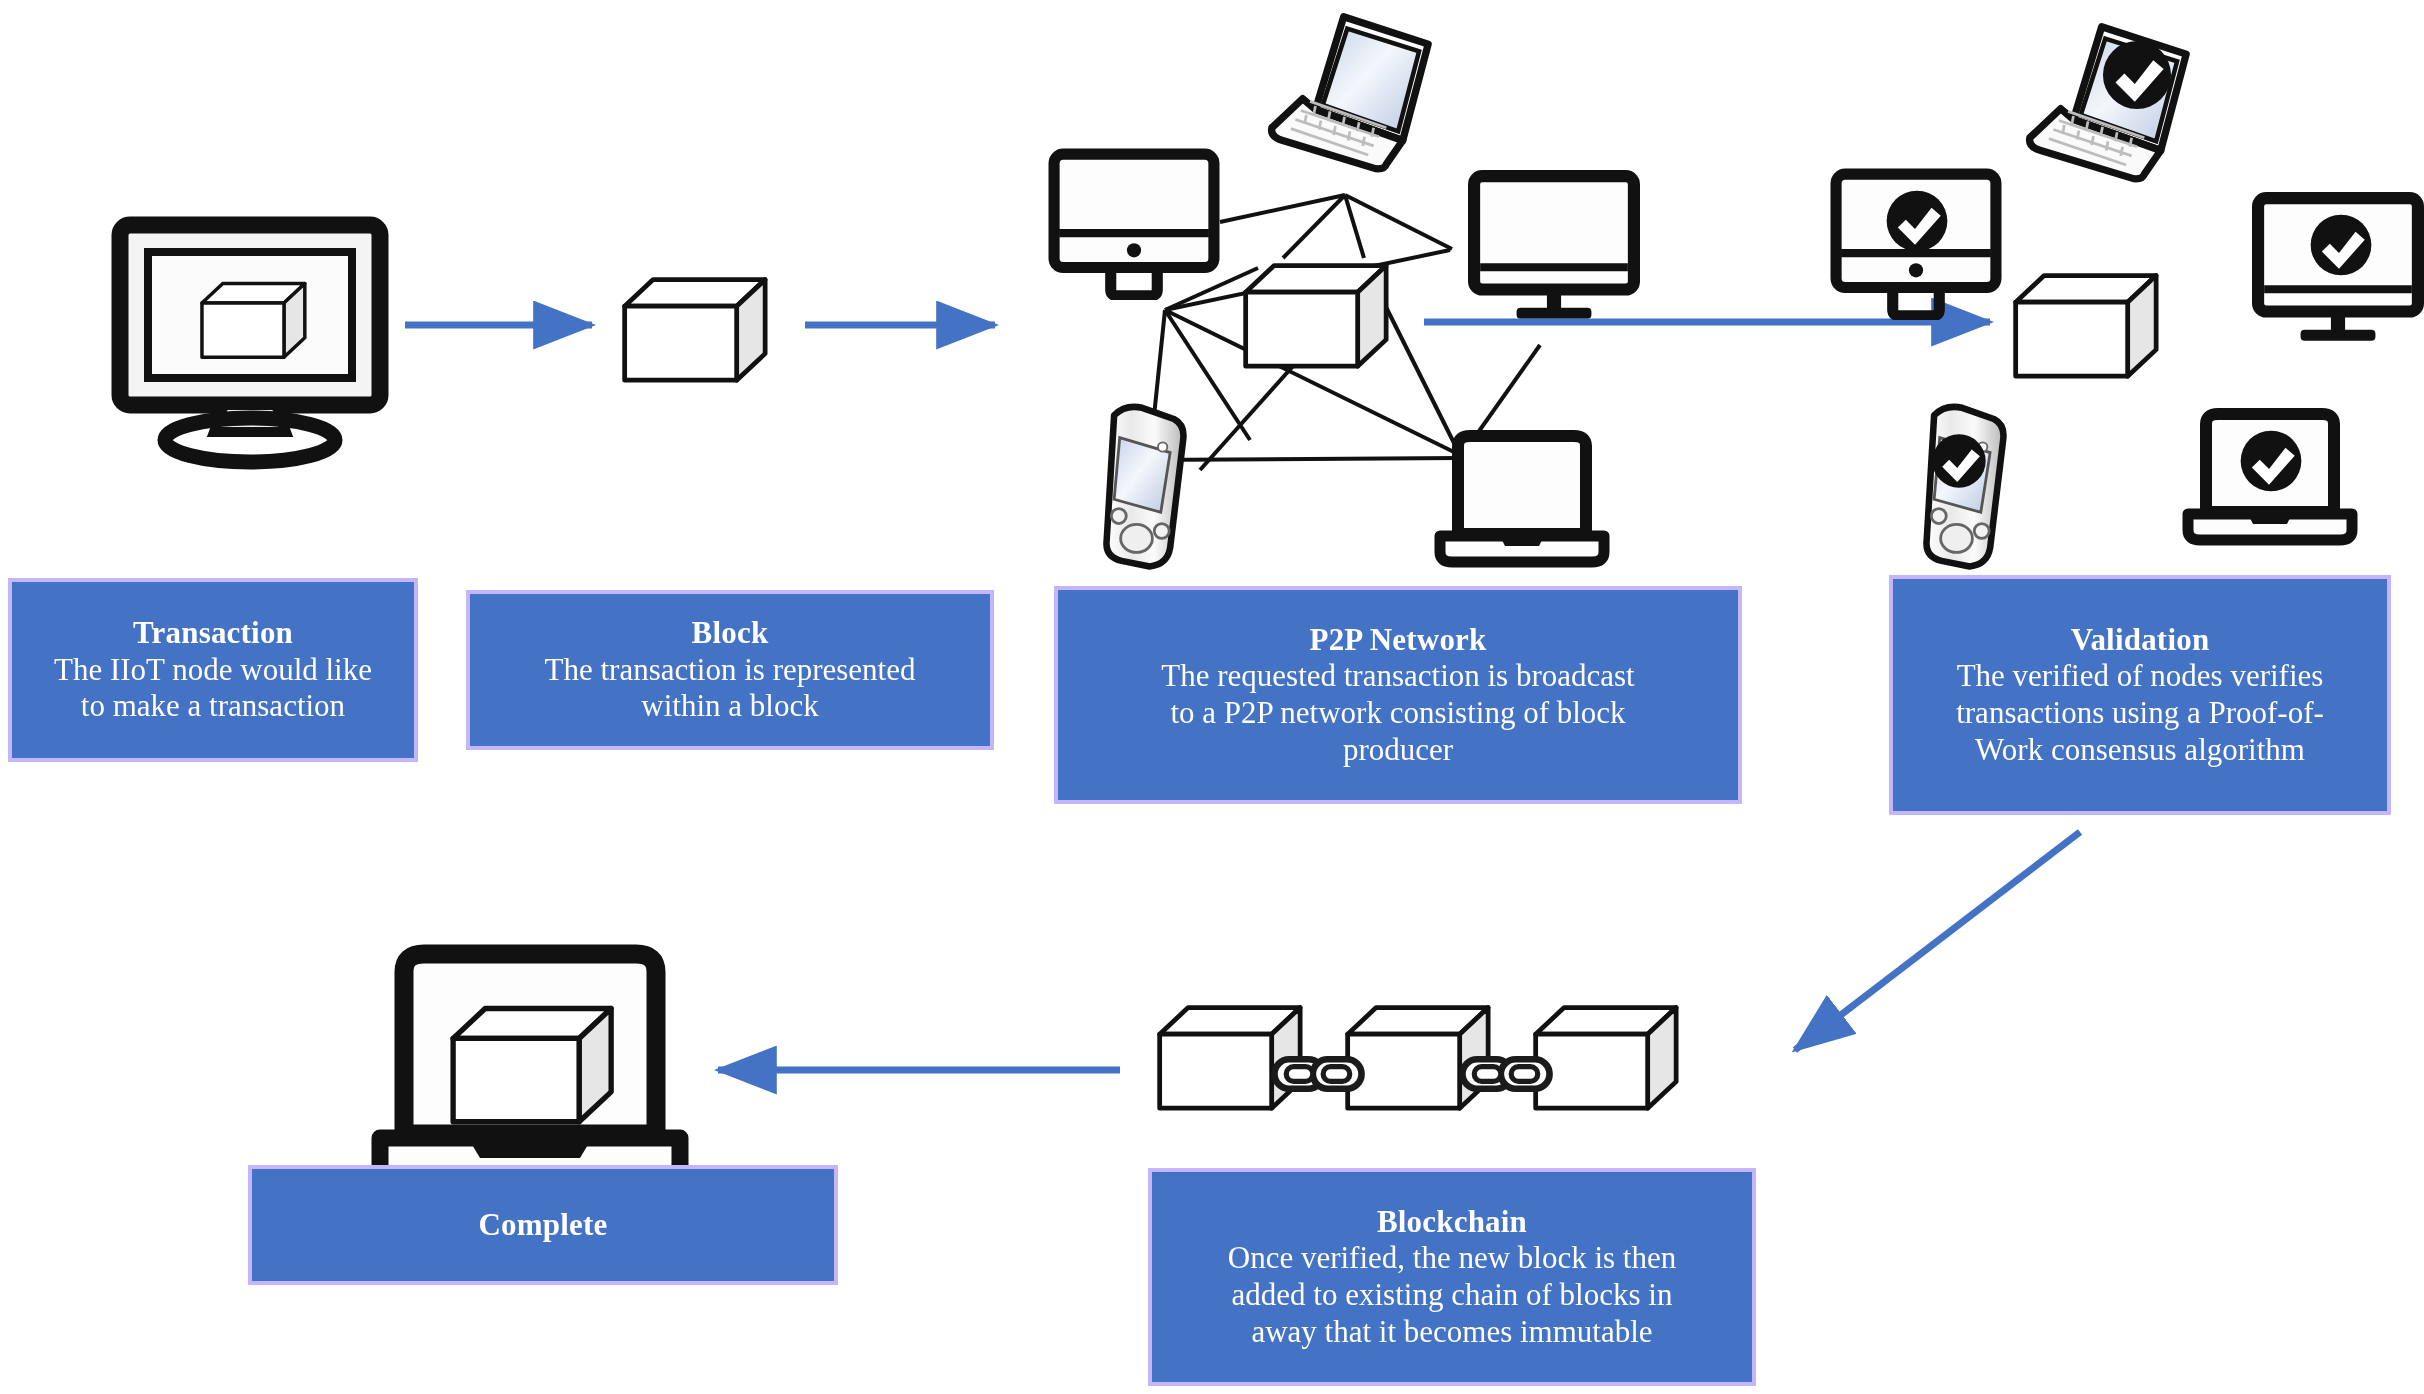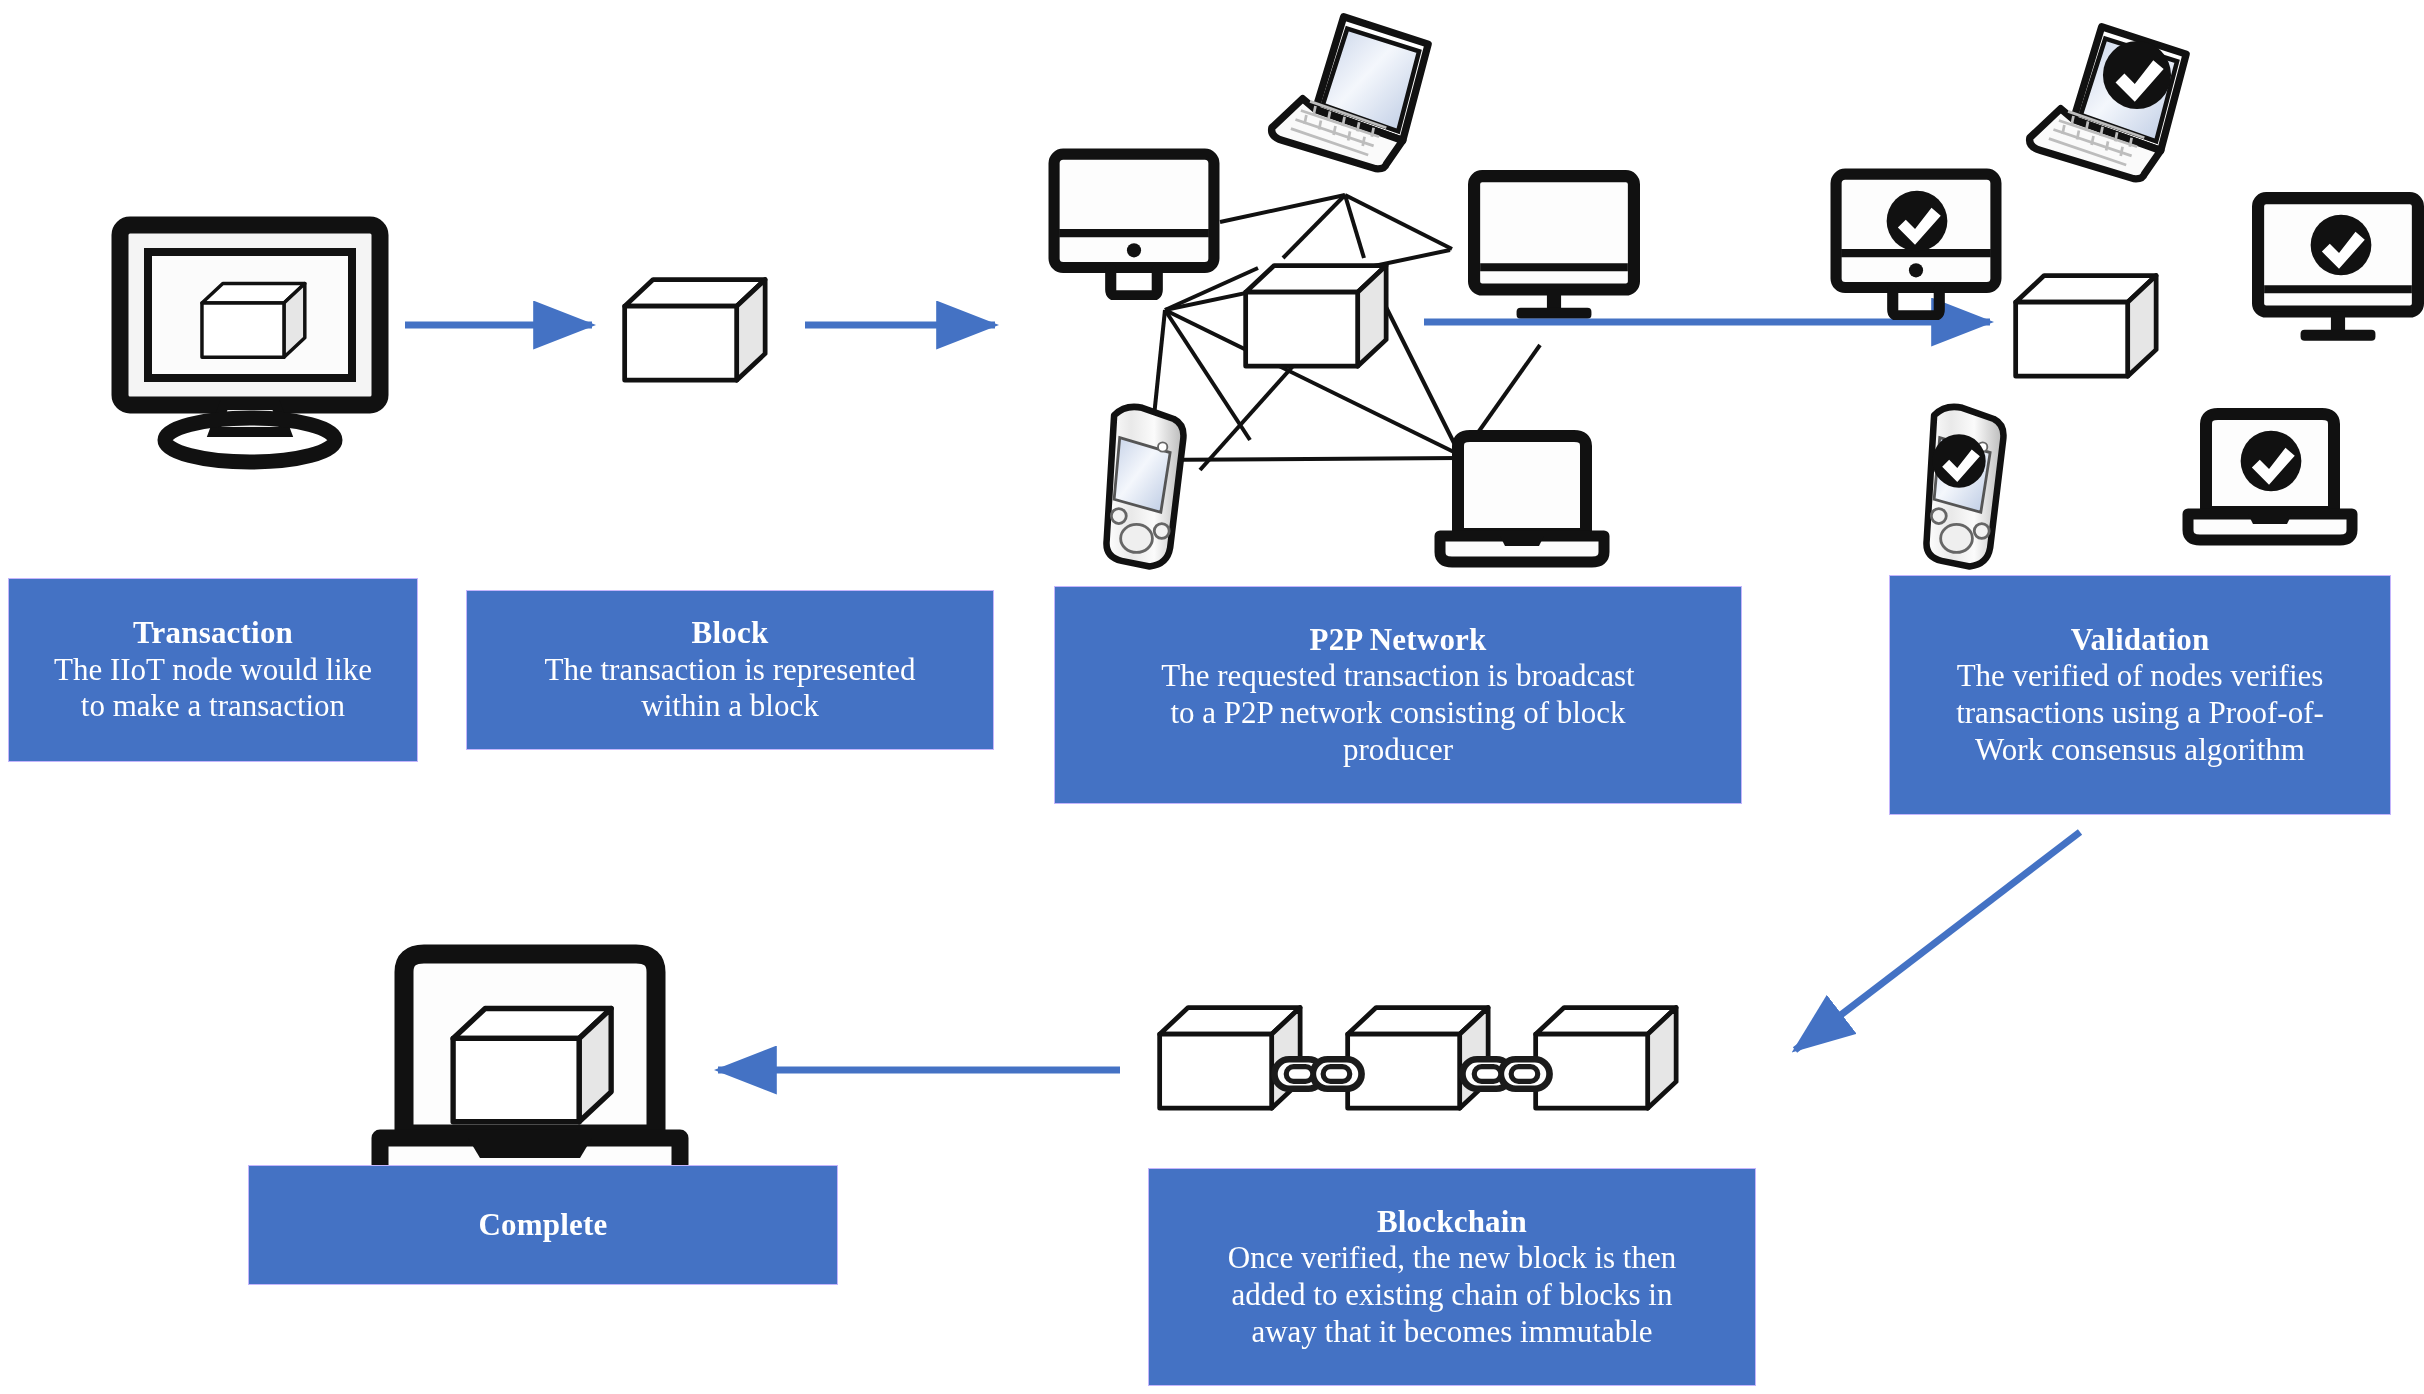--- a/index.html
+++ b/index.html
@@ -27,21 +27,21 @@
     left: 0; top: 0;
     width: 2424px;
     height: 1394px;
   }
 
   
   .caption-box {
     position: absolute;
     box-sizing: border-box;
     background: #4472C4;
-    border: 1px solid #c4b5fd;
+    border: 4px solid #c4b5fd;
     color: #ffffff;
     text-align: center;
     display: flex;
     flex-direction: column;
     align-items: center;
     justify-content: center;
     padding: 6px 12px;
     line-height: 1.18;
   }
   .caption-title {

